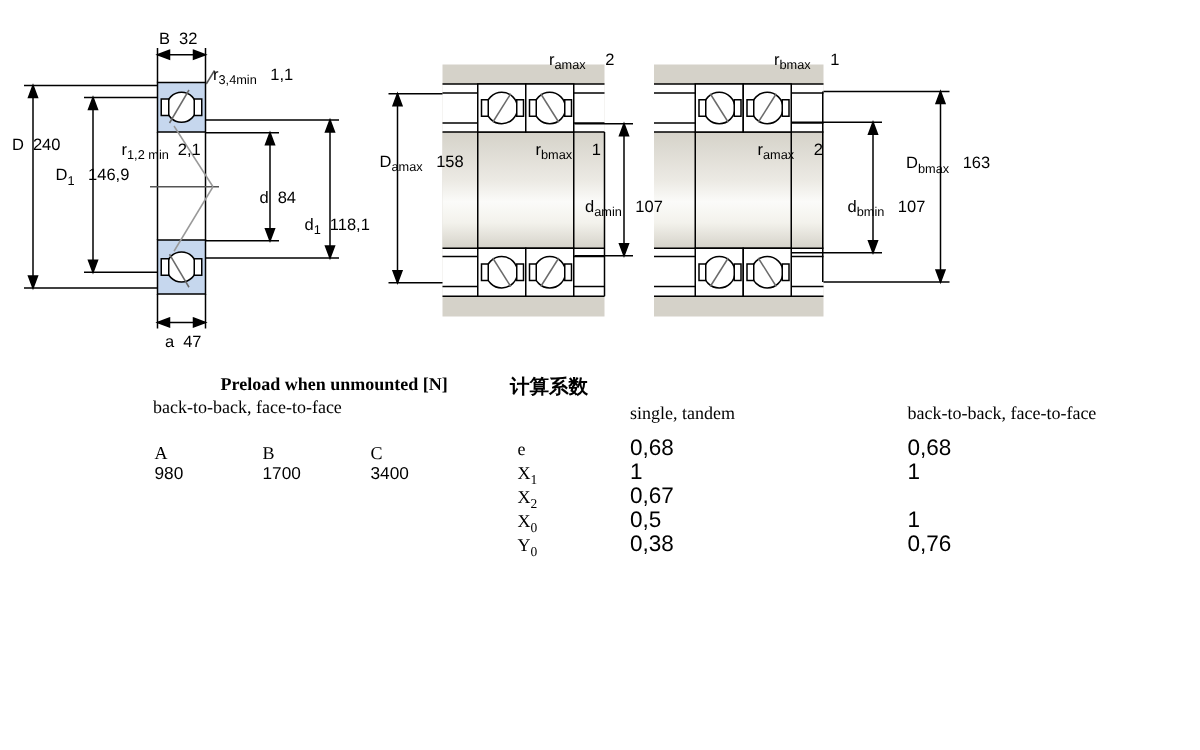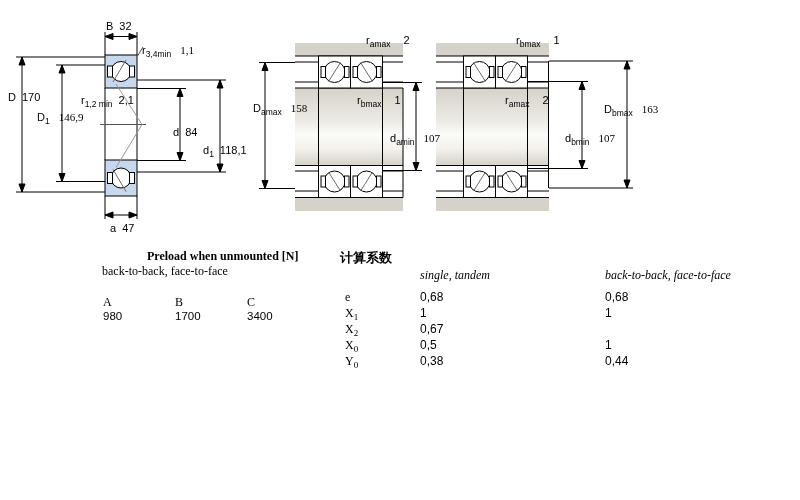--- a/index.html
+++ b/index.html
@@ -3,38 +3,38 @@
 <meta charset="utf-8">
 <style>
   html,body{margin:0;padding:0;background:#fff;}
   #screen{position:relative;width:800px;height:500px;background:#ffffff;
           font-family:"Liberation Sans",sans-serif;color:#000;overflow:hidden;}
   #drawing{position:absolute;left:0;top:0;}
   
   .dim{position:absolute;white-space:nowrap;font-size:11px;display:flex;align-items:baseline;line-height:12px;}
   .dim sub{font-size:8.5px;text-align:center;}
   .val.s{margin-left:6px;text-align:right;}
-  .val.m{margin-left:9px;font-family:Liberation Serif, serif;}
+  .val.m{margin-left:9px;}
   .val.l{margin-left:13px;}
   
   .preload-title{position:absolute;left:103px;top:249px;font:bold 12px "Liberation Serif",serif;white-space:nowrap;margin-left:44px;}
   .preload-sub{position:absolute;left:102px;top:264px;font:12px "Liberation Serif",serif;white-space:nowrap;}
   .preload-grid{position:absolute;left:103px;top:295px;font:12px "Liberation Serif",serif;}
   .preload-grid .row{display:flex;height:15px;}
   .preload-grid .cell{width:72px;}
   .preload-grid .row.values .cell{font-family:"Liberation Sans",sans-serif;font-size:11.5px;}
   .factors-title{position:absolute;left:340px;top:249px;font:bold 13px "Liberation Serif",serif;white-space:nowrap;}
   .factors{position:absolute;left:345px;top:268px;font:12px "Liberation Serif",serif;}
   .factors .row{display:flex;height:16px;align-items:baseline;}
   .factors .row.header{height:22px;}
   .factors .c-label{width:75px;}
   .factors .c1{width:185px;}
   .factors .c-label sub{font-size:9px;}
-  .factors .num{font-family:"Liberation Sans",sans-serif;font-size:12px;}
-  .factors .hdr{white-space:nowrap;font-style:italic;}
+  .factors .num{font-family:"Liberation Sans",sans-serif;font-size:15px;}
+  .factors .hdr{white-space:nowrap;}
 </style>
 </head>
 <body>
 
 <div id="screen">
 
   <svg id="drawing" width="800" height="500" viewBox="0 0 800 500">
     <defs>
       <linearGradient id="shaftGrad" x1="0" y1="0" x2="0" y2="1">
         <stop offset="0" stop-color="#d5d2c9"></stop>
@@ -260,21 +260,21 @@
   <div class="dim" style="left:106px;top:20px">
     <span class="sym"><span>B</span><sub></sub></span>
     <span class="val s">32</span>
   </div>
   <div class="dim" style="left:142px;top:44px">
     <span class="sym"><span>r</span><sub>3,4min</sub></span>
     <span class="val m">1,1</span>
   </div>
   <div class="dim" style="left:8px;top:91px">
     <span class="sym"><span>D</span><sub></sub></span>
-    <span class="val s">170</span>
+    <span class="val s">240</span>
   </div>
   <div class="dim" style="left:81px;top:94px">
     <span class="sym"><span>r</span><sub>1,2 min</sub></span>
     <span class="val s">2,1</span>
   </div>
   <div class="dim" style="left:37px;top:111px">
     <span class="sym"><span>D</span><sub>1</sub></span>
     <span class="val m">146,9</span>
   </div>
   <div class="dim" style="left:173px;top:126px">
@@ -361,17 +361,17 @@
       <div class="c2 num">0,67</div>
     </div>
     <div class="row">
       <div class="c-label"><span>X</span><sub>0</sub></div>
       <div class="c1 num">0,5</div>
       <div class="c2 num">1</div>
     </div>
     <div class="row">
       <div class="c-label"><span>Y</span><sub>0</sub></div>
       <div class="c1 num">0,38</div>
-      <div class="c2 num">0,44</div>
+      <div class="c2 num">0,76</div>
     </div>
   </div>
 
 </div>
 
 </body></html>

